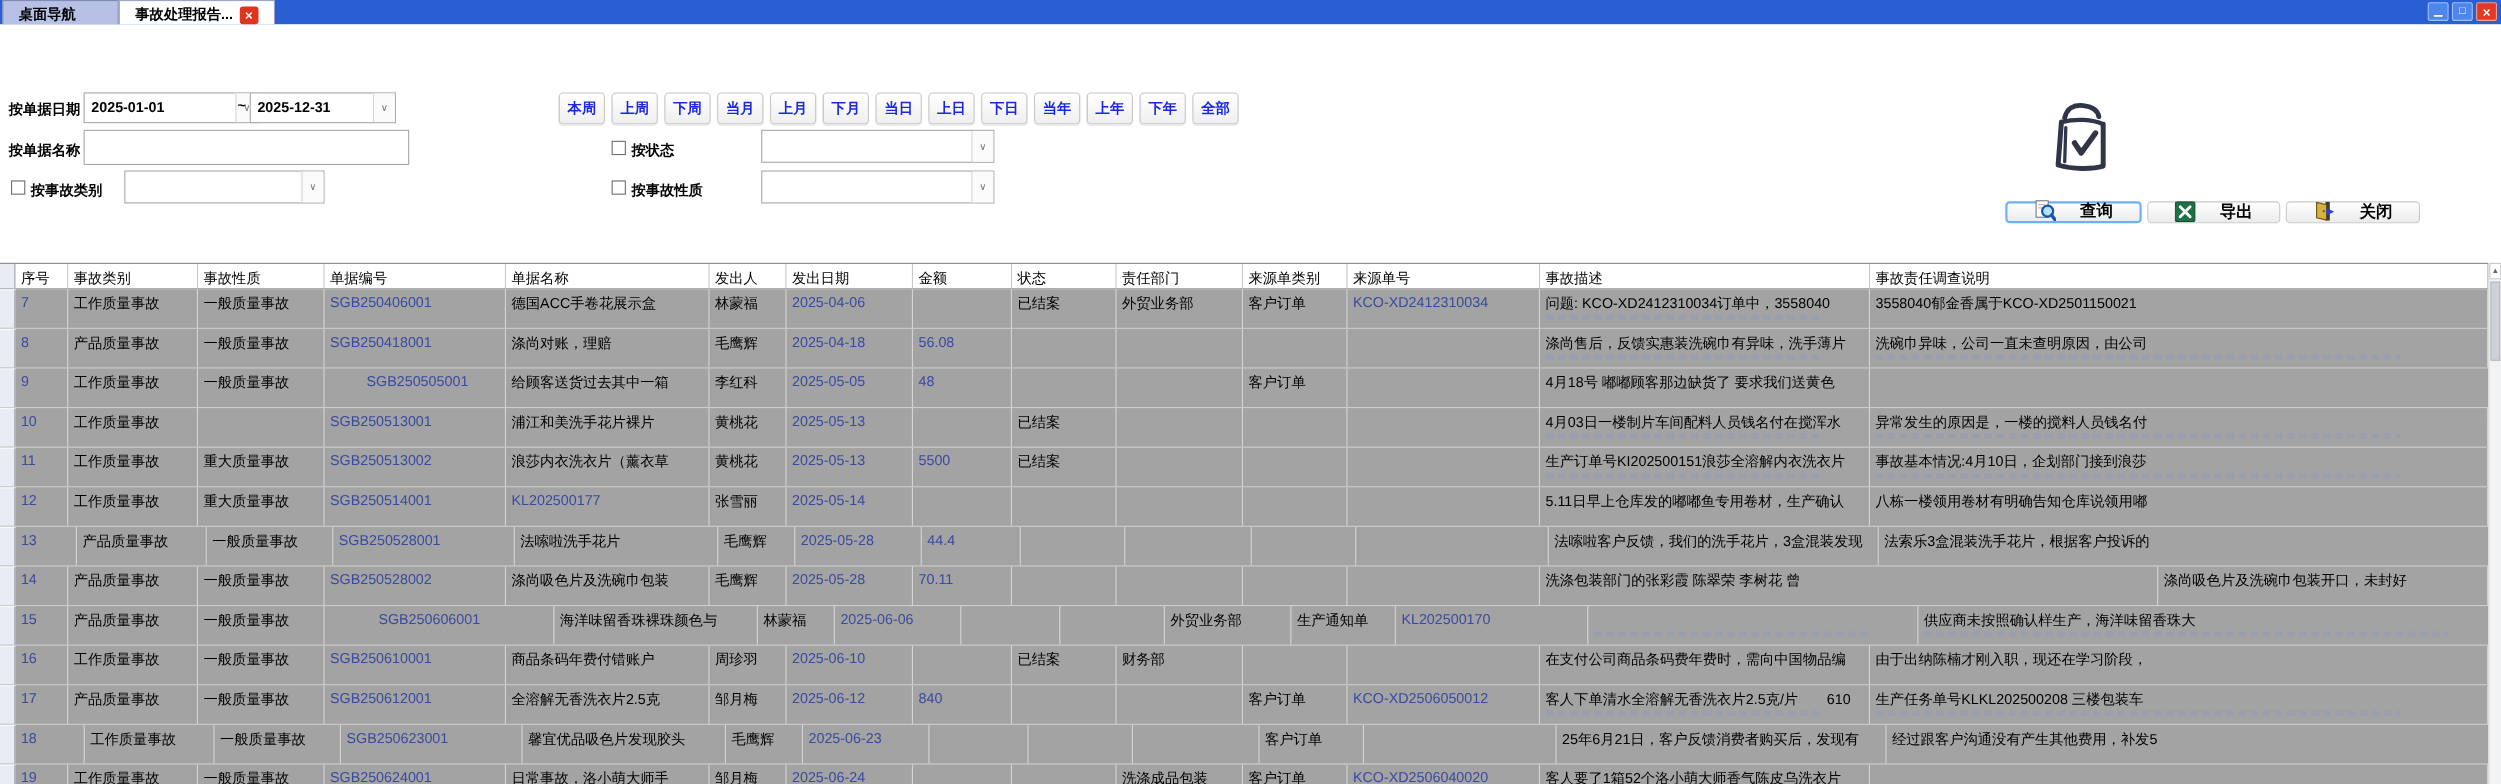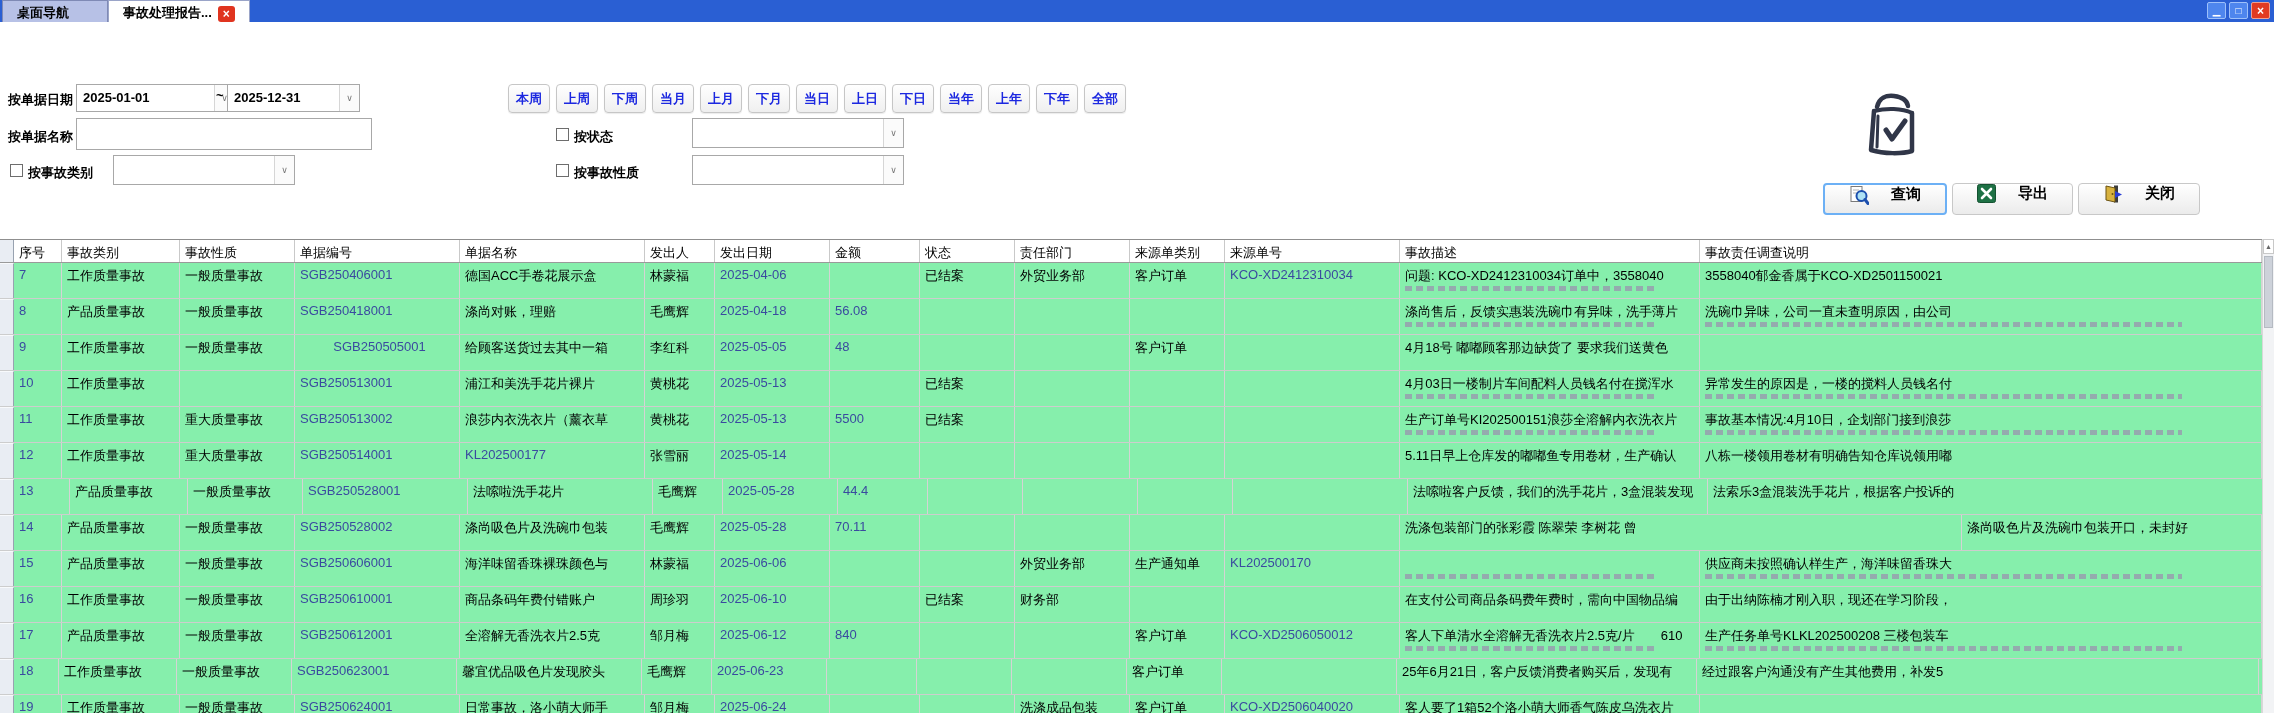--- a/index.html
+++ b/index.html
@@ -21,25 +21,25 @@
   .flabel{position:absolute;font-size:13px;font-weight:600;white-space:nowrap;}
   .combo{position:absolute;background:#fff;border:1px solid #a8a8a8;display:flex;align-items:stretch;box-sizing:border-box;}
   .combo .val{flex:1;padding:5px 6px 0 6px;font-size:13px;font-weight:600;white-space:nowrap;overflow:hidden;}
   .combo .arrow{width:19px;border-left:1px solid #d6d6d6;background:#fbfbfb;display:flex;align-items:center;justify-content:center;color:#777;font-size:9px;}
   .tilde{position:absolute;font-size:13px;font-weight:bold;}
   .textinput{position:absolute;background:#fff;border:1px solid #a8a8a8;box-sizing:border-box;font-size:13px;padding:0 6px;font-family:inherit;}
   .cb{position:absolute;width:13px;height:13px;background:#fff;border:1px solid #6d6d6d;box-sizing:border-box;}
   .qrow{position:absolute;left:508px;top:84px;display:flex;gap:6px;}
   .qbtn{border:1px solid #c6c6c6;border-radius:4px;background:linear-gradient(#ffffff,#efefef);color:#1c28e0;font-size:13px;font-weight:700;padding:0 7px;height:27px;display:flex;align-items:center;white-space:nowrap;box-shadow:0 1px 1px rgba(0,0,0,.08);}
   
-  .abtn{position:absolute;height:32px;display:flex;align-items:flex-start;justify-content:center;gap:22px;background:linear-gradient(#ffffff,#ebebeb);border:1px solid #c8c8c8;border-radius:4px;font-size:15px;font-weight:bold;box-sizing:border-box;}
+  .abtn{position:absolute;height:20px;display:flex;align-items:flex-end;justify-content:center;gap:22px;background:linear-gradient(#ffffff,#ebebeb);border:1px solid #c8c8c8;border-radius:4px;font-size:15px;font-weight:bold;box-sizing:border-box;}
   .abtn.primary{border:2px solid #6cb0f5;}
   .foldericon{position:absolute;left:1864px;top:90px;width:56px;height:68px;}
   
-  #grid{position:absolute;top:239px;left:0;width:2262px;height:474px;overflow:hidden;border-top:1px solid #8f8f8f;background:#86efac;}
+  #grid{position:absolute;top:239px;left:0;width:2262px;height:474px;overflow:hidden;border-top:1px solid #8f8f8f;background:#a3a3a3;}
   .grid-header{display:flex;height:23px;border-bottom:1px solid #9a9a9a;background:#ffffff;box-sizing:border-box;}
   .hcell{box-sizing:border-box;border-right:1px solid #c9c9c9;font-size:13px;padding:4px 0 0 5px;white-space:nowrap;overflow:hidden;flex:none;}
   .ghead{background:#e9edf3;border-right:1px solid #98a2b0;box-sizing:border-box;flex:none;}
   .grow{display:flex;height:36px;border-bottom:1px solid #cdcdcd;box-sizing:border-box;}
   .gcell{background:#e9edf3;border-right:1px solid #98a2b0;border-top:1px solid #f8fafc;box-sizing:border-box;flex:none;}
   .cell{box-sizing:border-box;border-right:1px solid #d4d4d4;font-size:13px;padding:4px 0 0 5px;white-space:nowrap;overflow:hidden;position:relative;color:#000;flex:none;}
   .cell.num{color:#3a4a9f;}
   .clip2{position:absolute;left:5px;right:14%;top:23px;height:5px;background:repeating-linear-gradient(90deg,#979eae 0 7px,rgba(0,0,0,0) 7px 11px);opacity:.85;}
   
   .vscroll{position:absolute;right:0;top:239px;width:12px;height:474px;background:#f2f3f5;border-left:1px solid #d8d8d8;box-sizing:border-box;}
@@ -305,21 +305,21 @@
       <div class="cell" style="width: 95px;"><span></span></div>
       <div class="cell" style="width: 175px;"><span></span></div>
       <div class="cell" style="width: 562px;"><span>洗涤包装部门的张彩霞 陈翠荣 李树花 曾</span></div>
       <div class="cell" style="width: 300px;"><span>涤尚吸色片及洗碗巾包装开口，未封好</span></div>
     </div>
     <div class="grow">
       <div class="gcell" style="width: 14px;"></div>
       <div class="cell num" style="width: 48px;"><span>15</span></div>
       <div class="cell" style="width: 118px;"><span>产品质量事故</span></div>
       <div class="cell" style="width: 115px;"><span>一般质量事故</span></div>
-      <div class="cell num" style="width: 165px;"><span>SGB250606001</span></div>
+      <div class="cell num" style="width: 165px; margin-left: 44px;"><span>SGB250606001</span></div>
       <div class="cell" style="width: 185px;"><span>海洋味留香珠裸珠颜色与</span></div>
       <div class="cell" style="width: 70px;"><span>林蒙福</span></div>
       <div class="cell num" style="width: 115px;"><span>2025-06-06</span></div>
       <div class="cell" style="width: 90px;"><span></span></div>
       <div class="cell" style="width: 95px;"><span></span></div>
       <div class="cell" style="width: 115px;"><span>外贸业务部</span></div>
       <div class="cell" style="width: 95px;"><span>生产通知单</span></div>
       <div class="cell num" style="width: 175px;"><span>KL202500170</span></div>
       <div class="cell" style="width: 300px;"><span></span><div class="clip2"></div></div>
       <div class="cell" style="width: 562px;"><span>供应商未按照确认样生产，海洋味留香珠大</span><div class="clip2"></div></div>
@@ -353,21 +353,21 @@
       <div class="cell num" style="width: 90px;"><span>840</span></div>
       <div class="cell" style="width: 95px;"><span></span></div>
       <div class="cell" style="width: 115px;"><span></span></div>
       <div class="cell" style="width: 95px;"><span>客户订单</span></div>
       <div class="cell num" style="width: 175px;"><span>KCO-XD2506050012</span></div>
       <div class="cell" style="width: 300px;"><span>客人下单清水全溶解无香洗衣片2.5克/片　　610</span><div class="clip2"></div></div>
       <div class="cell" style="width: 562px;"><span>生产任务单号KLKL202500208 三楼包装车</span><div class="clip2"></div></div>
     </div>
     <div class="grow">
       <div class="gcell" style="width: 14px;"></div>
-      <div class="cell num" style="width: 45px;"><span>18</span></div>
+      <div class="cell num" style="width: 63px;"><span>18</span></div>
       <div class="cell" style="width: 118px;"><span>工作质量事故</span></div>
       <div class="cell" style="width: 115px;"><span>一般质量事故</span></div>
       <div class="cell num" style="width: 165px;"><span>SGB250623001</span></div>
       <div class="cell" style="width: 185px;"><span>馨宜优品吸色片发现胶头</span></div>
       <div class="cell" style="width: 70px;"><span>毛鹰辉</span></div>
       <div class="cell num" style="width: 115px;"><span>2025-06-23</span></div>
       <div class="cell" style="width: 90px;"><span></span></div>
       <div class="cell" style="width: 95px;"><span></span></div>
       <div class="cell" style="width: 115px;"><span></span></div>
       <div class="cell" style="width: 95px;"><span>客户订单</span></div>

